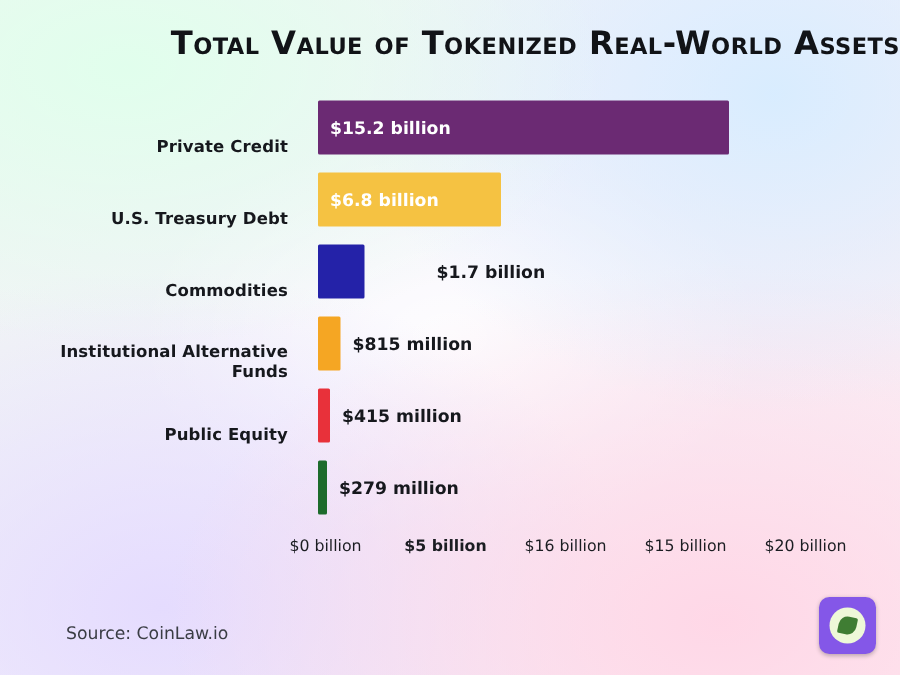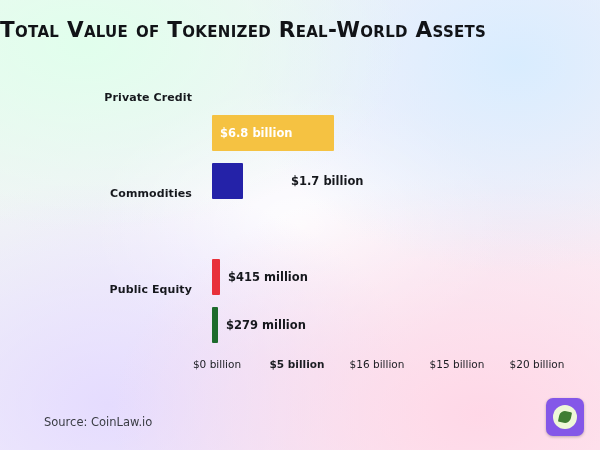--- a/index.html
+++ b/index.html
@@ -23,21 +23,21 @@
       radial-gradient(ellipse 480px 340px at 18% 90%, rgba(226,216,255,0.85) 0%, rgba(226,216,255,0) 66%),
       radial-gradient(ellipse 300px 200px at 50% 50%, rgba(255,255,255,0.85) 0%, rgba(255,255,255,0) 70%),
       linear-gradient(135deg, #eef7f1 0%, #f4f1fb 45%, #fceef3 100%);
     box-sizing: border-box;
   }
   #chart-title {
     position: absolute;
     top: 17px;
     left: 0;
     width: 600px;
-    text-align: left;
+    text-align: right;
     font-family: "DejaVu Sans", sans-serif;
     font-size: 21.5px;
     font-weight: bold;
     color: #111317;
     letter-spacing: 0.3px;
     font-variant: small-caps;
     text-transform: none;
   }
   .plot {
     position: absolute;
@@ -152,37 +152,49 @@
 </head>
 <body>
 
 <div id="canvas">
 
   <div id="chart-title">Total Value of Tokenized Real-World Assets</div>
 
   <div class="plot">
     <div class="row" style="top:0px;">
       <div class="cat-label">Private Credit</div>
+      <div class="bar-wrap">
+        <div class="bar" style="width:274px;background:#6b2a73;"></div>
+        <span class="bar-value-inside">$15.2 billion</span>
+      </div>
     </div>
 
     <div class="row" style="top:48px;">
+      <div class="cat-label">U.S. Treasury Debt</div>
       <div class="bar-wrap">
         <div class="bar" style="width:122px;background:#f5c242;"></div>
         <span class="bar-value-inside">$6.8 billion</span>
       </div>
     </div>
 
     <div class="row" style="top:96px;">
       <div class="cat-label">Commodities</div>
       <div class="bar-wrap">
         <div class="bar" style="width:31px;background:#2422a8;"></div>
         <span class="bar-value-outside" style="left:39px;margin-left:40px;">$1.7 billion</span>
       </div>
     </div>
 
+    <div class="row" style="top:144px;">
+      <div class="cat-label">Institutional Alternative Funds</div>
+      <div class="bar-wrap">
+        <div class="bar" style="width:15px;background:#f5a623;"></div>
+        <span class="bar-value-outside" style="left:23px;">$815 million</span>
+      </div>
+    </div>
 
     <div class="row" style="top:192px;padding-left:12px;">
       <div class="cat-label">Public Equity</div>
       <div class="bar-wrap">
         <div class="bar" style="width:8px;background:#e8313a;"></div>
         <span class="bar-value-outside" style="left:16px;">$415 million</span>
       </div>
     </div>
 
     <div class="row" style="top:240px;">

